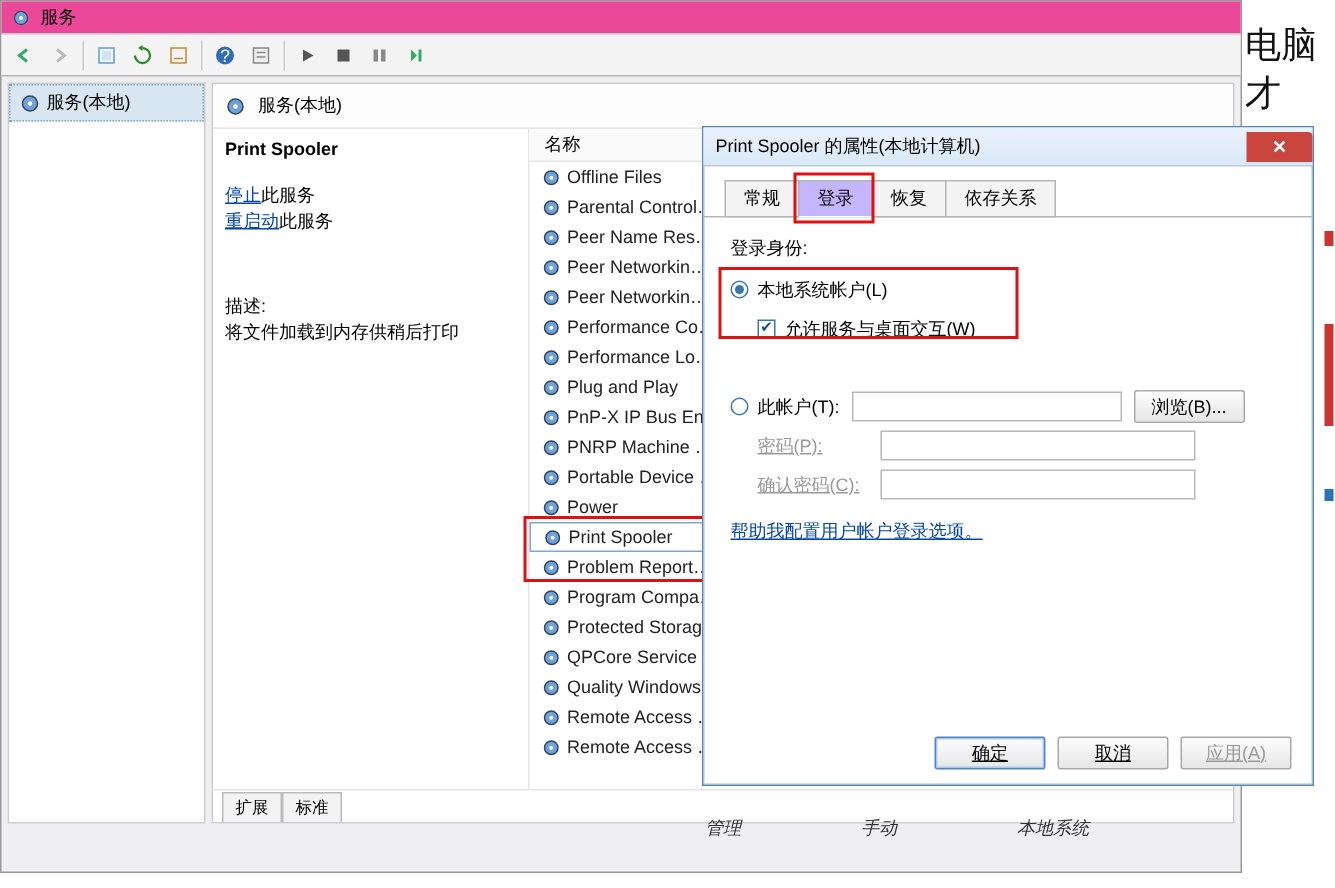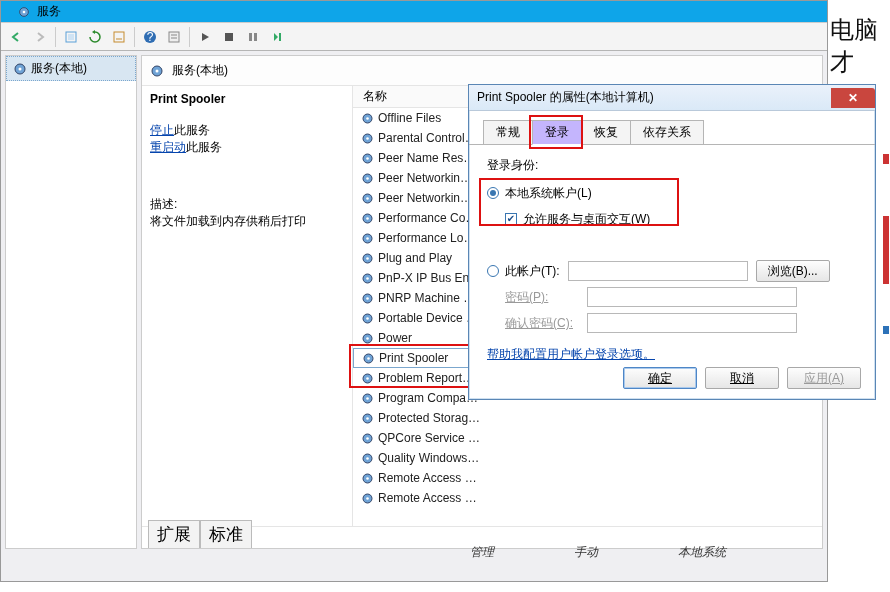--- a/index.html
+++ b/index.html
@@ -1,20 +1,20 @@
 <!DOCTYPE html>
 <html><head>
 <meta charset="utf-8">
 <style>
   * { box-sizing: border-box; font-family: "Microsoft YaHei", "SimSun", Tahoma, sans-serif; font-size: 12px; }
   body { margin: 0; width: 890px; height: 592px; background: #fff; position: relative; overflow: hidden; }
 
   
   .console { position: absolute; left: 0; top: 0; width: 828px; height: 582px; border: 1px solid #999; background: #efeff2; }
-  .title-row { height: 22px; display: flex; align-items: center; gap: 6px; padding-left: 16px; background: #0ea5e9; border-bottom: 1px solid #ccc;}
+  .title-row { height: 22px; display: flex; align-items: center; gap: 6px; padding-left: 6px; background: #ec4899; border-bottom: 1px solid #ccc;}
   .gear-icon { width: 14px; height: 14px; }
   .menu-row { height: 22px; display: flex; align-items: center; gap: 16px; padding-left: 8px; border-bottom: 1px solid #ccc; background: #fff; }
   .menu-row span { color: #000; }
   .toolbar-row { height: 28px; display: flex; align-items: center; gap: 2px; padding-left: 4px; border-bottom: 1px solid #b5b5b5; background: #f4f4f4; }
   .tb-btn { width: 22px; height: 22px; border: 1px solid transparent; border-radius: 2px; display:flex; align-items:center; justify-content:center; }
   .tb-sep { width: 1px; height: 20px; background: #ccc; margin: 0 2px;}
   .body-row { display: flex; height: calc(100% - 22px - 22px - 28px - 6px); }
   .left-pane { width: 132px; border: 1px solid #ccc; margin: 4px; background: #fff; }
   .left-item { display:flex; align-items:center; gap:4px; padding: 3px 6px; background:#d8e6f2; border:1px dotted #7ba7ce;}
   .right-pane { flex:1; margin:4px 4px 4px 0; border:1px solid #ccc; background:#fff; display:flex; flex-direction:column;}
@@ -23,31 +23,31 @@
   .detail-col { width:210px; padding:6px 6px 6px 8px; }
   .detail-title { font-weight:bold; margin-bottom:16px;}
   .link { color:#0645ad; text-decoration:underline; cursor:pointer;}
   .list-col { flex:1; border-left: 1px solid #e5e5e5; }
   .col-head { height:22px; border-bottom:1px solid #e5e5e5; display:flex; align-items:center; padding-left:10px; background:#fafafa;}
   .svc-row { height:20px; display:flex; align-items:center; gap:4px; padding-left:8px; color:#222; }
   .svc-row.sel { background:#fff; border:1px solid #7ba7ce; }
   .svc-block { position:relative; }
   .red-box { border:2px solid #d11; position:absolute; }
   .tabs-bottom { height:22px; display:flex; align-items:flex-end; padding-left:6px; gap:0; border-top:1px solid #e5e5e5;}
-  .tab-b { border:1px solid #bbb; border-bottom:none; padding:2px 8px; background:#f3f3f3; font-size:17px; }
+  .tab-b { border:1px solid #bbb; border-bottom:none; padding:2px 8px; background:#f3f3f3; font-size:11px; }
   .footer-cols { height: 20px; display:flex; gap:80px; padding-left: 360px; color:#333;}
 
   
   .win-ctrls { position:absolute; left:750px; top:0; display:flex; gap:14px; }
   .win-ctrl { width:24px; height:16px; border:1px solid #9ca3af; background:#fafafa; display:flex; align-items:center; justify-content:center; }
   .side-text { position:absolute; left:830px; top:14px; font-size:24px; font-weight:500; color:#111;}
   .side-stripe { position:absolute; background:#c33; }
 
   
-  .dialog { position:absolute; left:468px; top:84px; width:408px; height:316px; border:1px solid #5a86b5; background:#fff; box-shadow:0 0 0 1px #cfe0f0 inset; }
+  .dialog { position:absolute; left:468px; top:84px; width:408px; height:440px; border:1px solid #5a86b5; background:#fff; box-shadow:0 0 0 1px #cfe0f0 inset; }
   .dlg-title { height:26px; background:linear-gradient(#eaf1fb,#dae9f7); border-bottom:1px solid #b9c9da; display:flex; align-items:center; justify-content:space-between; padding:0 0 0 8px;}
   .close-x { width:44px; height:20px; background:#c9463e; border-radius:0 3px 0 0; color:#fff; display:flex; align-items:center; justify-content:center; font-weight:bold;}
   .dlg-tabs { height:24px; display:flex; align-items:flex-end; padding-left:14px; margin-top:10px; border-bottom:1px solid #b5b5b5;}
   .dlg-tab { border:1px solid #b5b5b5; border-bottom:1px solid #fff; padding:3px 12px; background:#c4b5fd; margin-bottom:-1px; margin-right:-1px;}
   .dlg-tab.inactive { border-bottom:1px solid #b5b5b5; background:#f4f4f4;}
   .dlg-body { padding:12px 18px; }
   .fld-row { display:flex; align-items:center; height:26px; }
   .fld-label { width:100px; color:#777;text-decoration:underline; }
   .radio { width:12px; height:12px; border:1px solid #3976b1; border-radius:50%; display:inline-flex; align-items:center; justify-content:center; margin-right:6px;}
   .radio.checked::after { content:""; width:6px; height:6px; background:#3976b1; border-radius:50%;}

